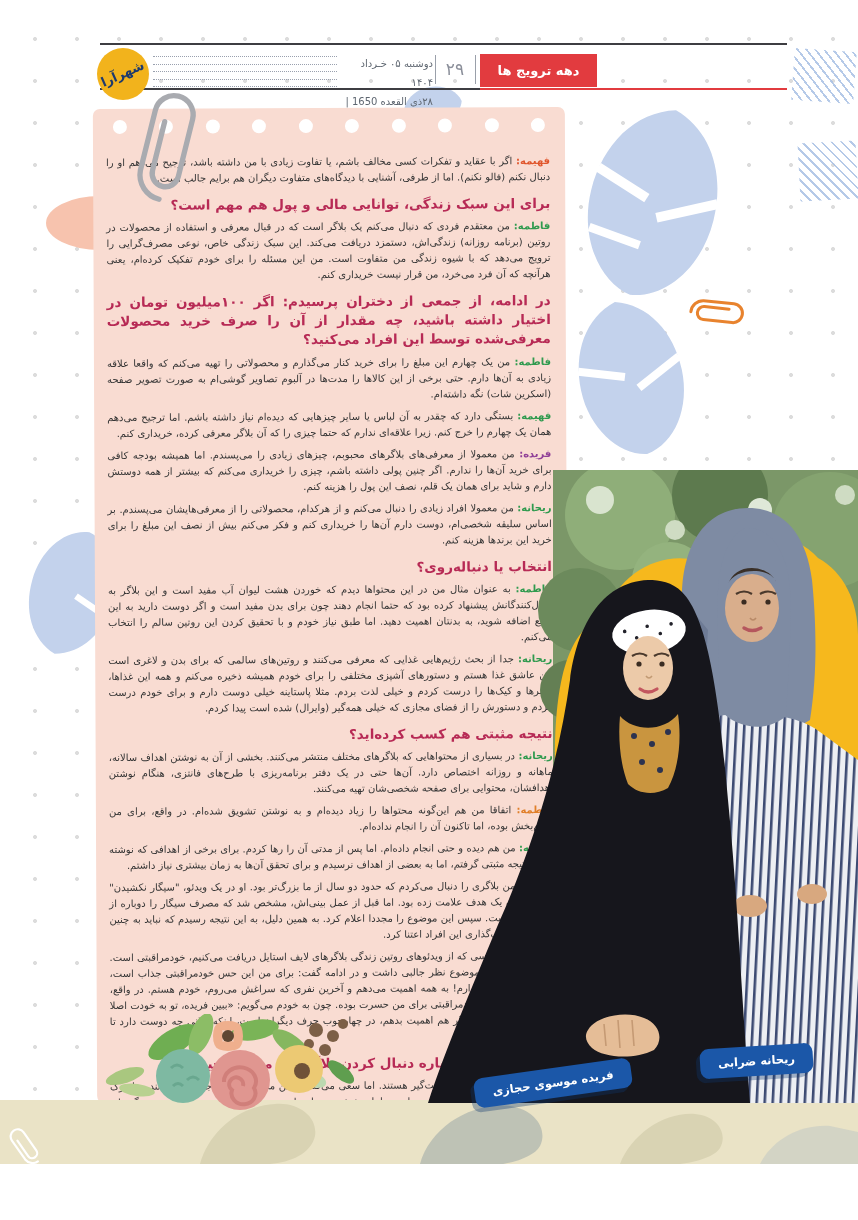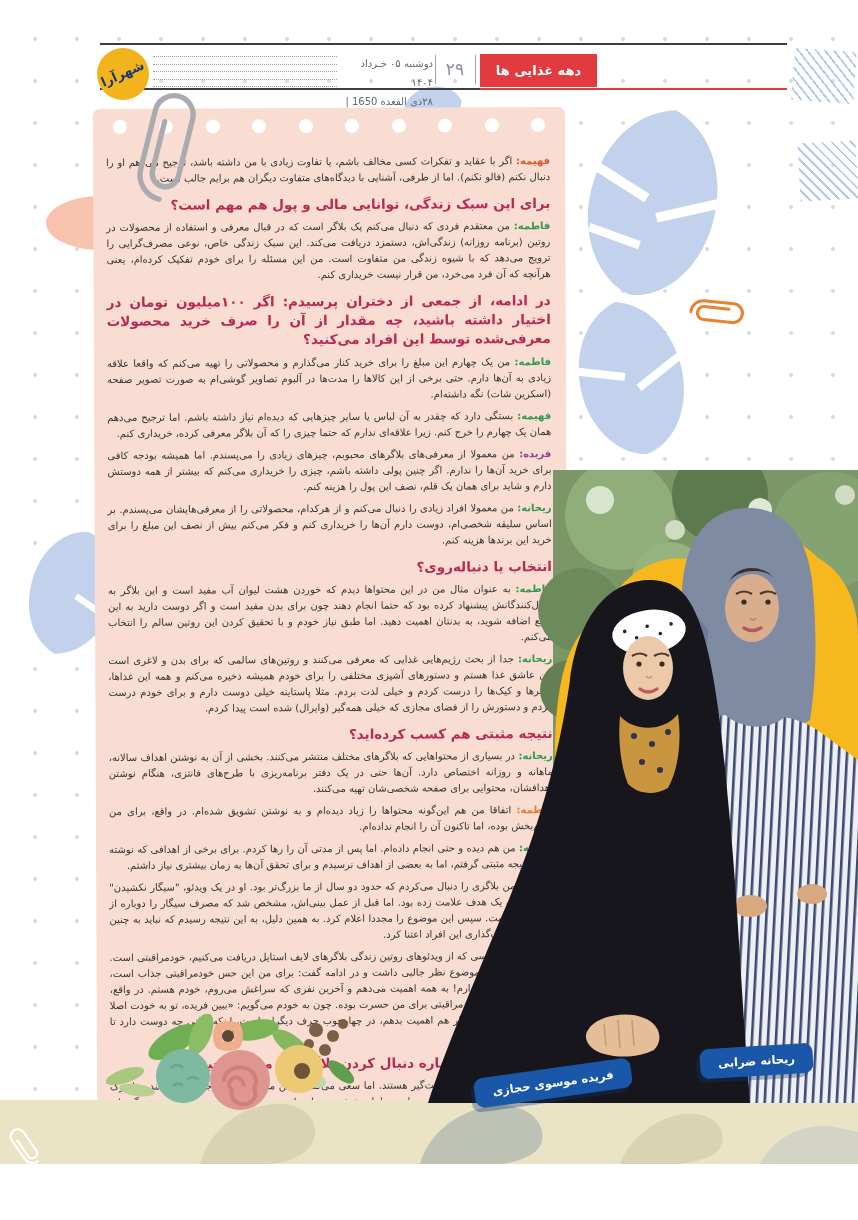--- a/index.html
+++ b/index.html
@@ -98,21 +98,21 @@
 
   <div class="hdate">
     <div>دوشنبه ۰۵ خـرداد ۱۴۰۴</div>
     <div>۲۸ذی القعده 1650 | شماره ۱۶۰</div>
   </div>
 
   <div class="vsep" style="left:435px;"></div>
   <div class="pgnum">۲۹</div>
   <div class="vsep" style="left:475px;"></div>
 
-  <div class="kicker">دهه غذایی ها</div>
+  <div class="kicker">دهه ترویج ها</div>
 
   <div class="stripes" style="left:793px;top:50px;width:62px;height:52px;transform:rotate(4deg);"></div>
   <div class="stripes" style="left:799px;top:142px;width:58px;height:58px;transform:rotate(-3deg);"></div>
 
   <div class="leaf" style="left:583px;top:100px;width:140px;height:205px;transform:rotate(14deg);">
     <svg viewBox="0 0 100 140">
         <path fill="#c3d2ec" d="M50 2 C22 10 5 38 5 72 C5 106 26 134 50 138 C76 134 95 106 95 72 C95 38 78 10 50 2 Z"></path>
         <path d="M6 55 L45 68" stroke="#fff" stroke-width="7" fill="none"></path>
         <path d="M95 60 L55 80" stroke="#fff" stroke-width="7" fill="none"></path>
         <path d="M10 98 L48 102" stroke="#fff" stroke-width="6" fill="none"></path>

